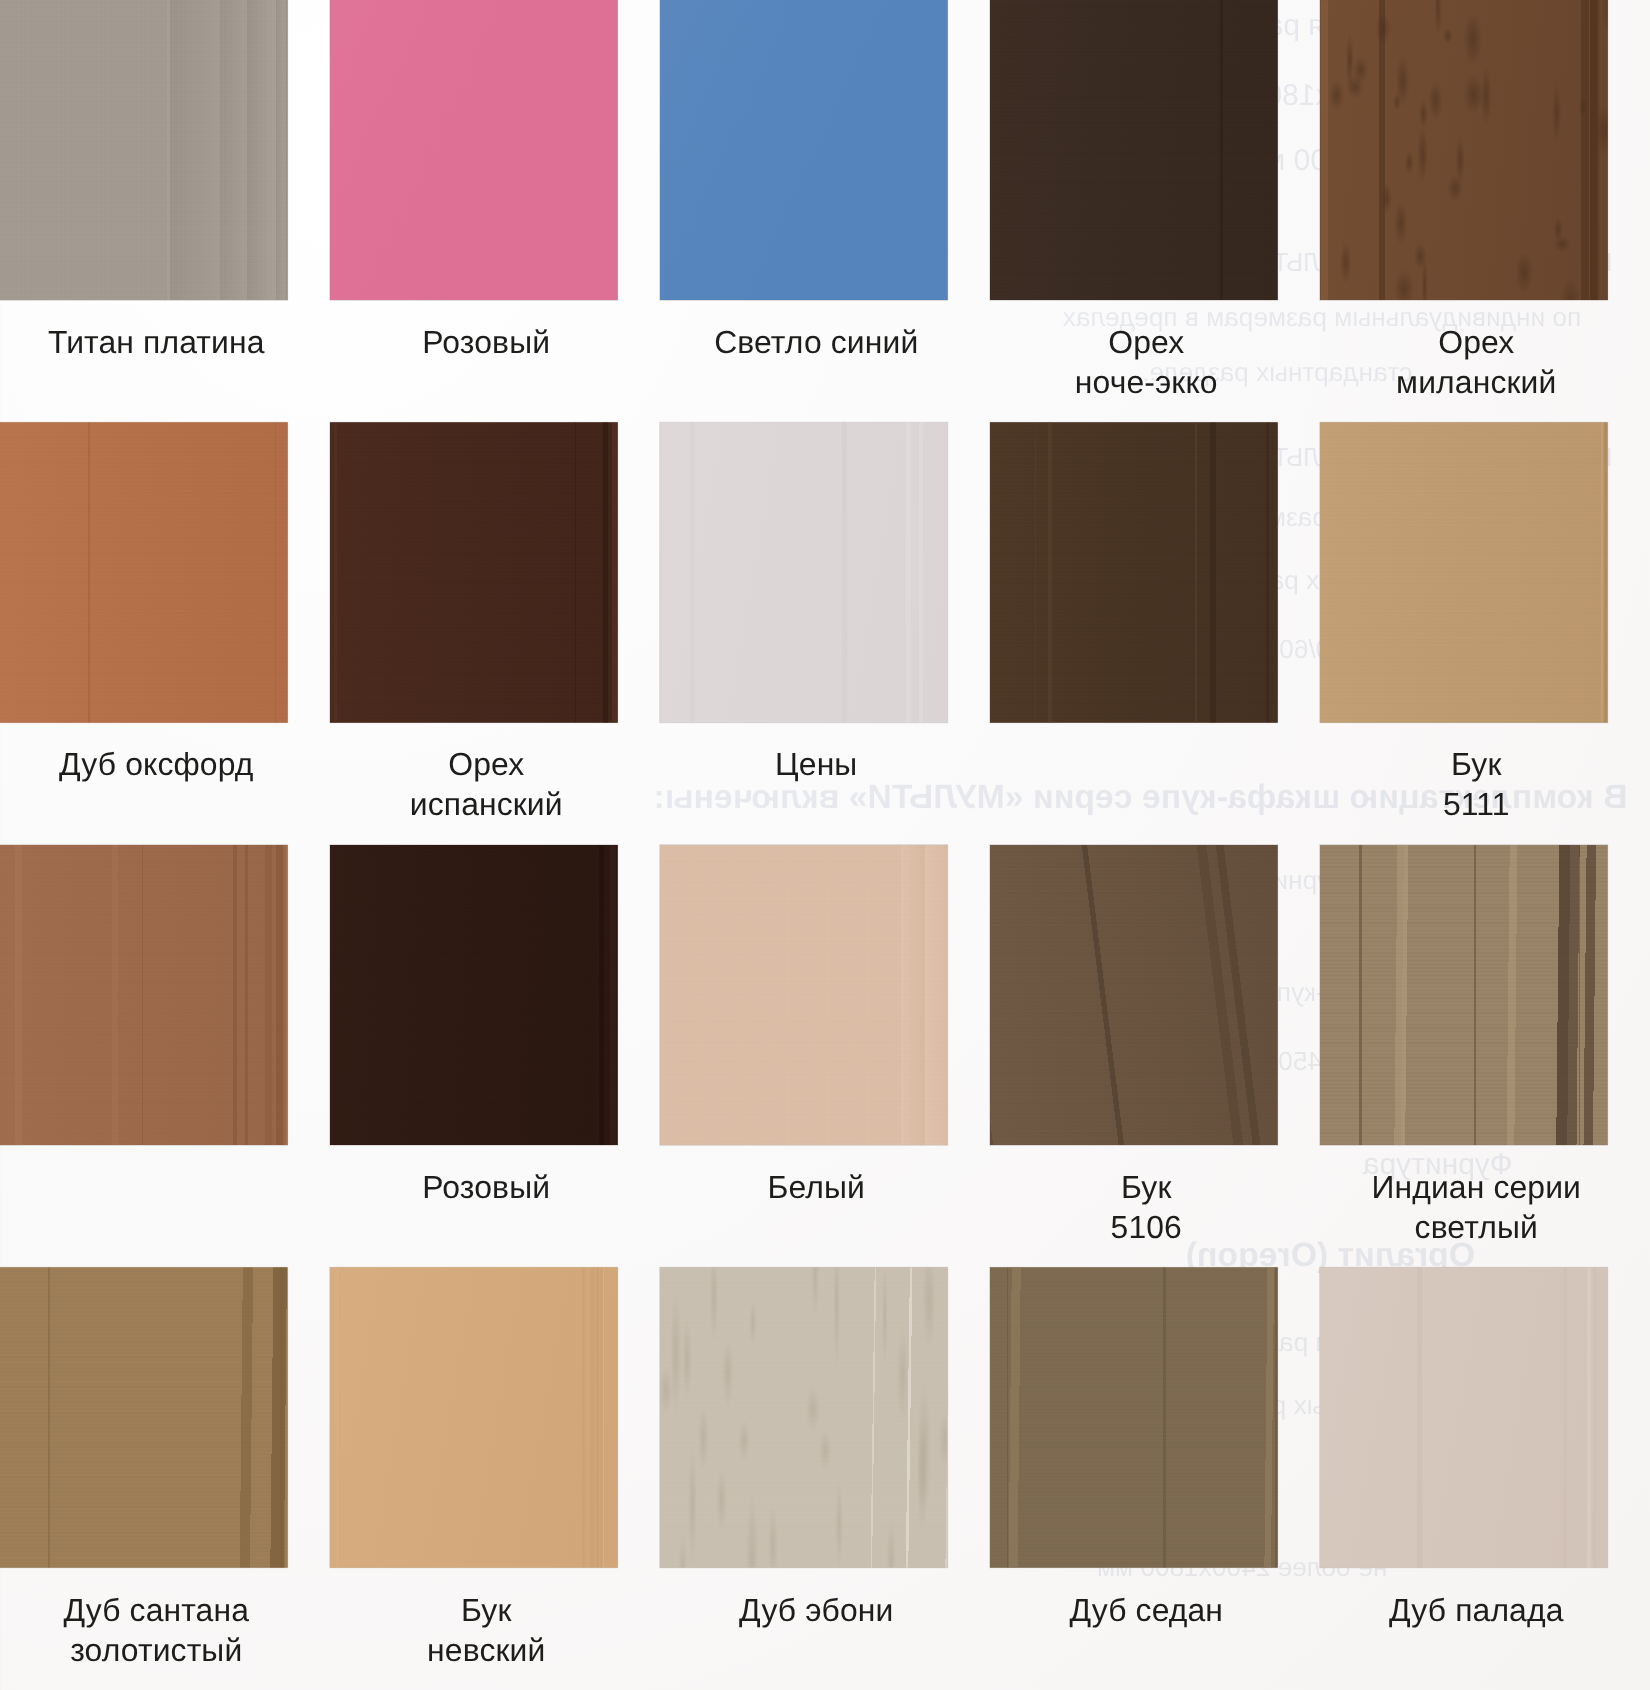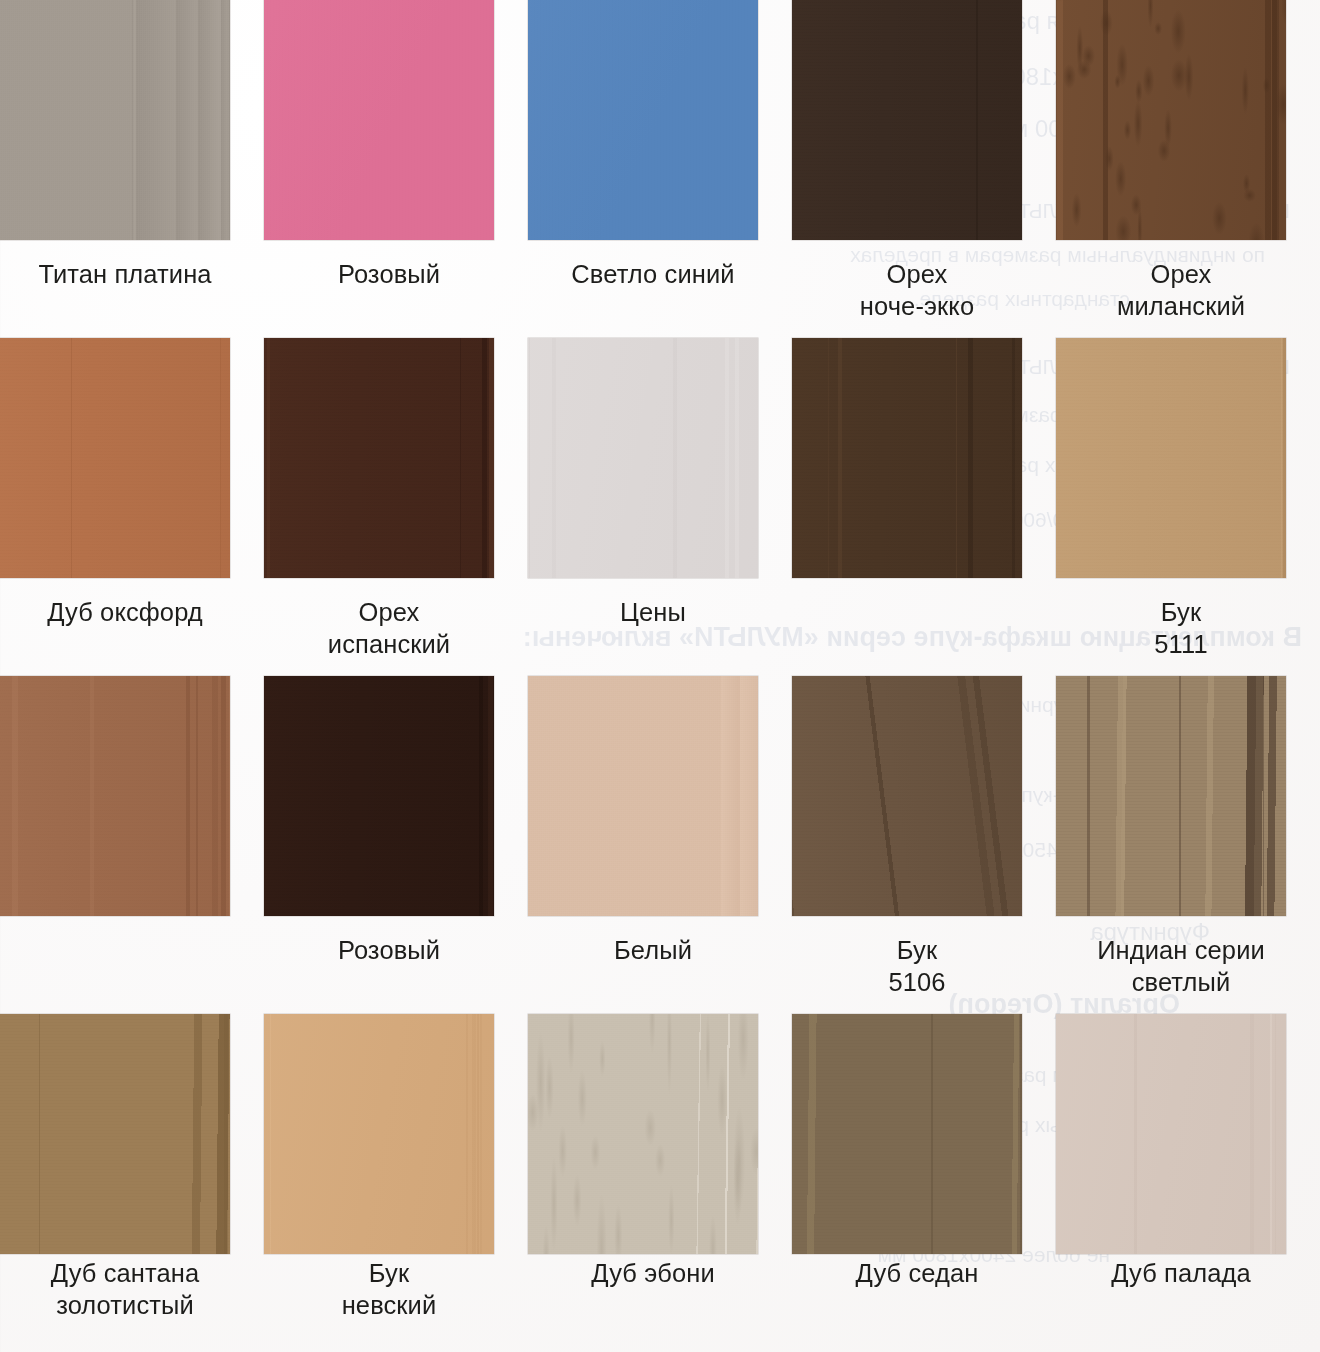--- a/index.html
+++ b/index.html
@@ -62,21 +62,21 @@
     width:250px;
     text-align:center;
     font-size:25.5px;
     line-height:1.24;
     color:#1d1d1b;
     letter-spacing:.1px;
     white-space:pre-line;
   }
 
   
-  .row-4 .caption{margin-top:4px;}
+  .row-4 .caption{margin-top:20px;}
 </style>
 </head>
 <body>
 
 <div id="paper"></div>
 
 <div id="ghost">
   <div class="g-md" style="left:40px;top:4px;">Цены актуальны для размеров</div>
   <div class="g-md" style="left:95px;top:60px;">не более 2400х1800 мм</div>
   <div class="g-md" style="left:70px;top:112px;">и глубиной 450/600 мм.</div>

